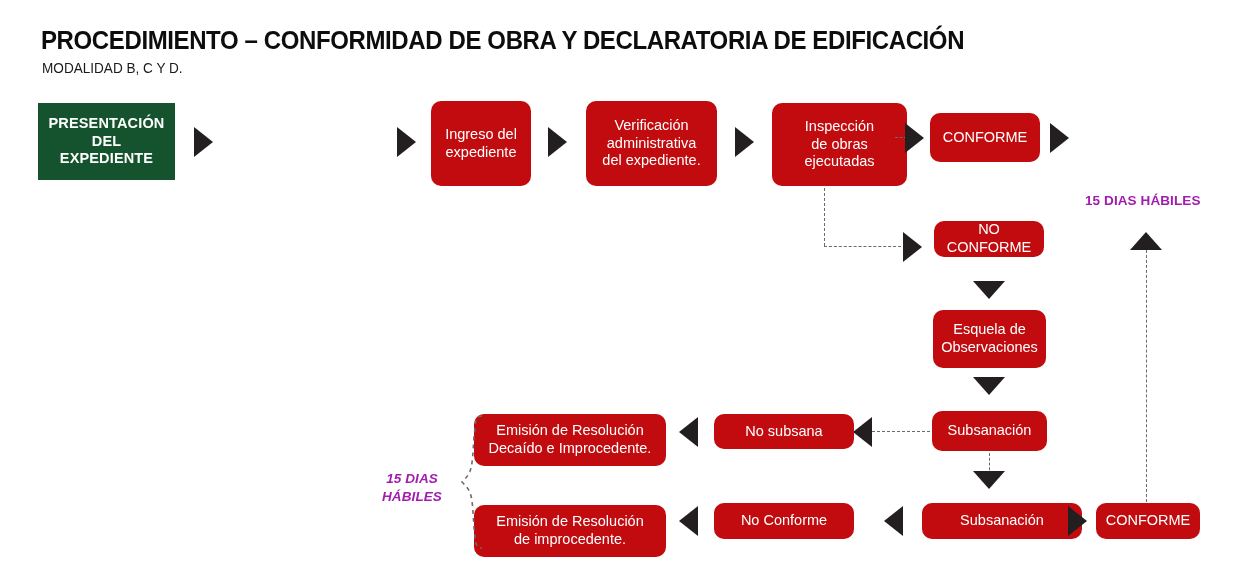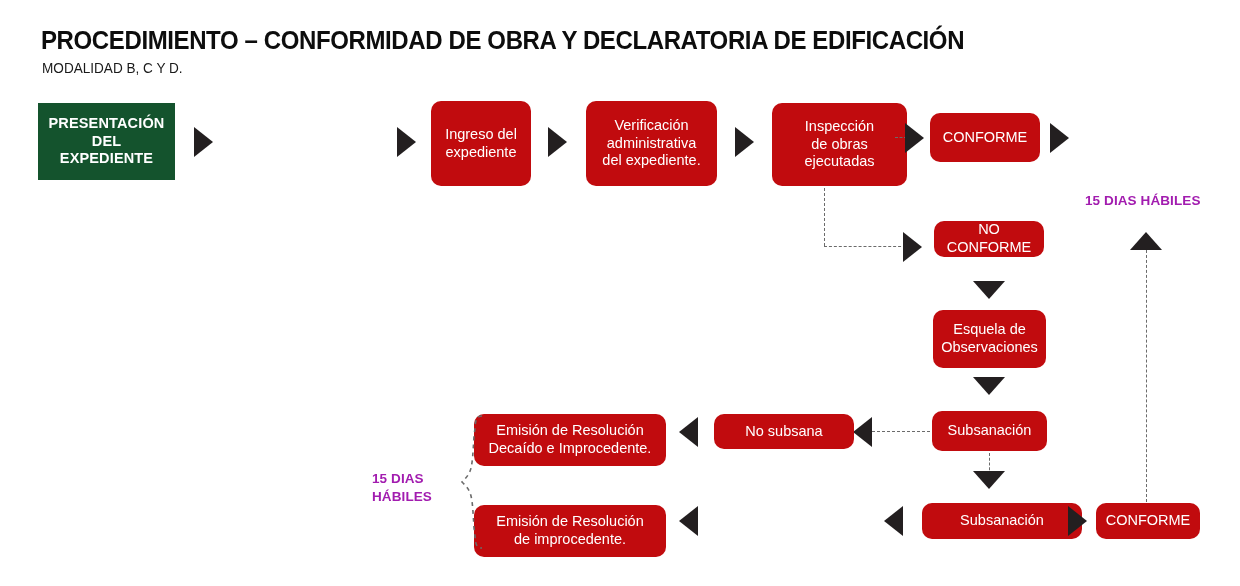--- a/index.html
+++ b/index.html
@@ -114,21 +114,23 @@
   .caption {
     position: absolute;
     font-size: 13.5px;
     font-weight: bold;
     color: #a21caf;
     white-space: nowrap;
     letter-spacing: 0.1px;
   }
   .caption.two-line {
     white-space: normal;
+    text-align: center;
     line-height: 1.35;
+    font-style: italic;
   }
 
   svg.brace { position: absolute; overflow: visible; }
 </style>
 </head>
 <body>
 
 <div id="canvas">
 
   <div class="title">PROCEDIMIENTO – CONFORMIDAD DE OBRA Y DECLARATORIA DE EDIFICACIÓN</div>
@@ -212,20 +214,23 @@
   </div>
 
   <div class="tri left" style="left:679px; top:417px;"></div>
 
   <div class="node red" style="left:474px; top:414px; width:192px; height:52px;">
     <span class="txt">Emisión de Resolución<br>Decaído e Improcedente.</span>
   </div>
 
   <div class="tri left" style="left:884px; top:506px;"></div>
 
+  <div class="node red" style="left:714px; top:503px; width:140px; height:36px;">
+    <span class="txt">No Conforme</span>
+  </div>
 
   <div class="tri left" style="left:679px; top:506px;"></div>
 
   <div class="node red" style="left:474px; top:505px; width:192px; height:52px;">
     <span class="txt">Emisión de Resolución<br>de improcedente.</span>
   </div>
 
   <svg class="brace" style="left:452px; top:410px;" width="40" height="150" viewBox="0 0 40 150">
     <path d="M 30 6 C 22 6 24 14 22 26 C 20 60 20 62 10 72 C 20 82 20 84 22 118 C 24 130 22 138 30 138" fill="none" stroke="#6B6B6B" stroke-width="1.6" stroke-dasharray="4,4" stroke-linecap="butt"></path>
   </svg>

